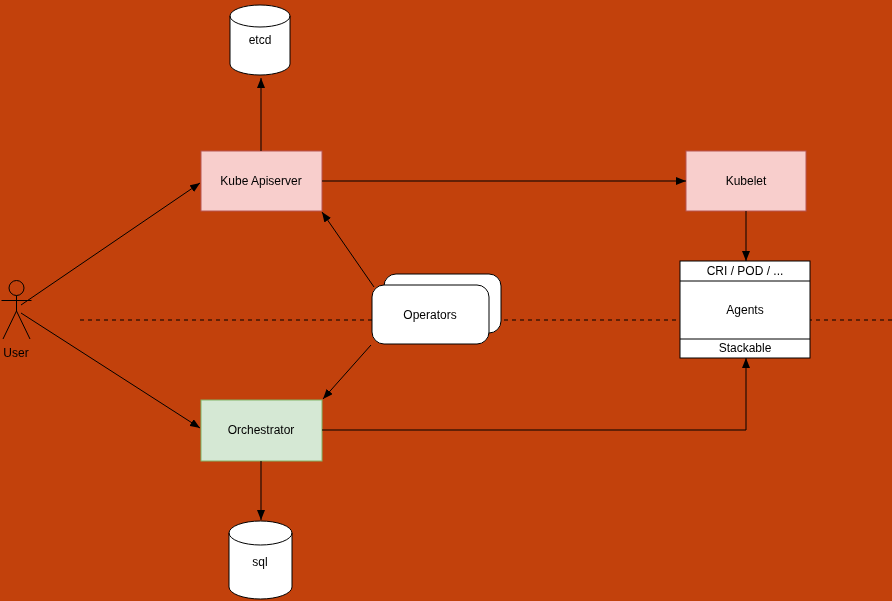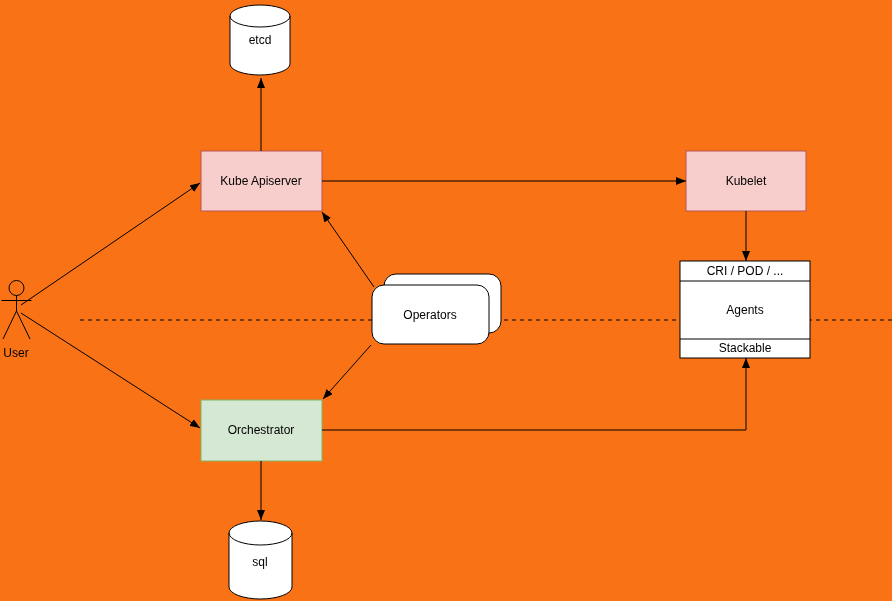--- a/index.html
+++ b/index.html
@@ -4,21 +4,21 @@
 <style>
   html, body {
     margin: 0;
     padding: 0;
     background: #ffffff;
   }
   .canvas {
     position: relative;
     width: 892px;
     height: 601px;
-    background: #f97316;
+    background: #c2410c;
     font-family: "Liberation Sans", sans-serif;
     overflow: hidden;
   }
   svg { display: block; }
   .lbl {
     font-family: "Liberation Sans", sans-serif;
     font-size: 12px;
     fill: #000000;
     text-anchor: middle;
   }

